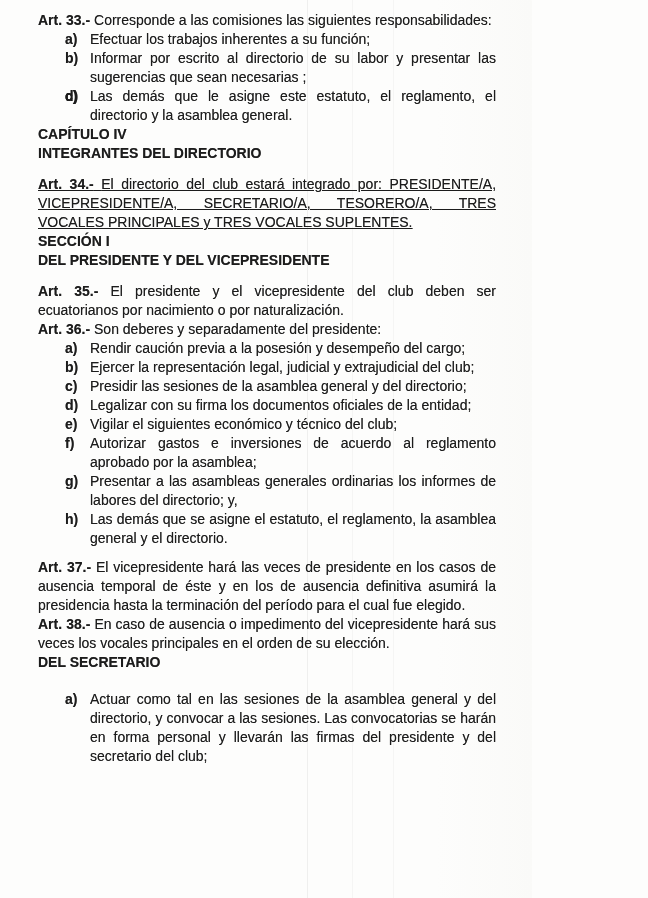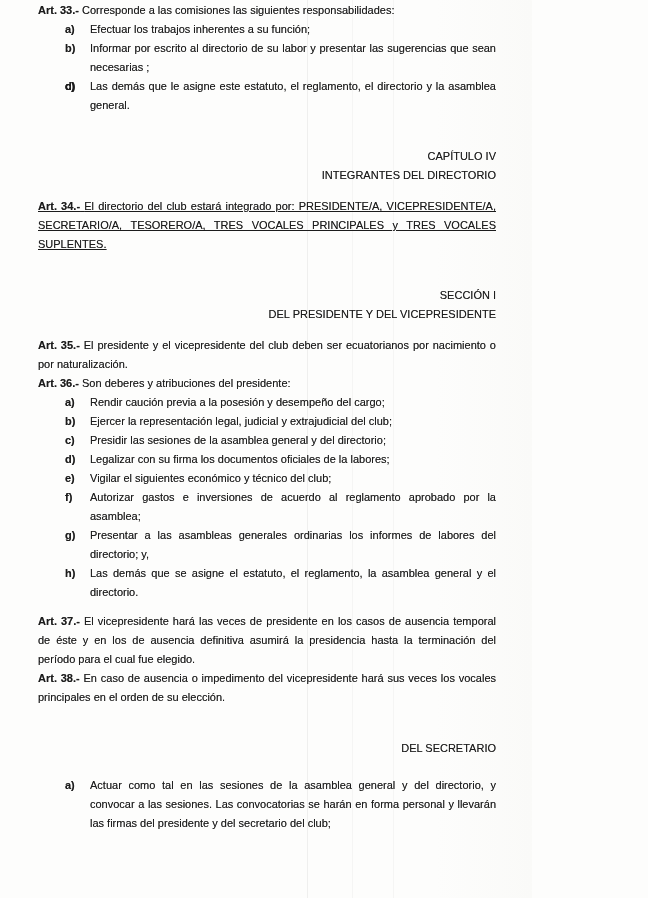--- a/index.html
+++ b/index.html
@@ -8,23 +8,23 @@
     width: 648px;
     height: 898px;
     background: #fdfdfc;
     overflow: hidden;
   }
   .page {
     position: relative;
     width: 532px;
     height: 898px;
     box-sizing: border-box;
-    padding: 1px 36px 0 38px;
+    padding: 11px 36px 0 38px;
     font-family: "Liberation Sans", sans-serif;
-    font-size: 11px;
+    font-size: 14px;
     line-height: 19px;
     color: #1c1c1c;
     text-shadow: 0 0 0.3px rgba(20,20,20,0.55);
     background: linear-gradient(90deg, #fdfdfc 0%, #fdfdfc 82%, #fafaf8 100%);
   }
   .scanline {
     position: absolute;
     top: 0;
     bottom: 0;
     width: 1px;
@@ -42,23 +42,22 @@
     position: relative;
     padding-left: 52px;
     text-align: justify;
   }
   .mk {
     position: absolute;
     left: 27px;
     font-weight: 700;
   }
   .heading {
-    text-align: right;
-    font-weight: 400;
-    margin-top: 32px;
+    text-align: left;
+    font-weight: 700;
   }
   
   .b1  { margin-bottom: 18px; }
   .b2  { margin-bottom: 0; }
   .b3  { margin-bottom: 12px; }
   .b4  { margin-bottom: 2px; text-decoration: underline; }
   .b5  { margin-bottom: 12px; }
   .b6  { margin-bottom: 10px; }
   .b7  { margin-bottom: 13px; }
   .b8  { margin-bottom: 10px; }
@@ -103,38 +102,38 @@
 
   <p class="art b4"><span class="lbl">Art. 34.-</span> <span>El directorio del club estará integrado por: PRESIDENTE/A, VICEPRESIDENTE/A, SECRETARIO/A, TESORERO/A, TRES VOCALES PRINCIPALES y TRES VOCALES SUPLENTES.</span></p>
 
   <div class="heading b5">
     <div>SECCIÓN I</div>
     <div>DEL PRESIDENTE Y DEL VICEPRESIDENTE</div>
   </div>
 
   <p class="art b6"><span class="lbl">Art. 35.-</span> <span>El presidente y el vicepresidente del club deben ser ecuatorianos por nacimiento o por naturalización.</span></p>
 
-  <p class="art b7"><span class="lbl">Art. 36.-</span> <span>Son deberes y atribuciones del presidente:</span></p>
+  <p class="art b7"><span class="lbl">Art. 36.-</span> <span>Son deberes y separadamente del presidente:</span></p>
 
   <div class="list b8">
     <div class="li">
       <span class="mk">a)</span>
       <span class="tx">Rendir caución previa  a la posesión y desempeño del cargo;</span>
     </div>
     <div class="li">
       <span class="mk">b)</span>
       <span class="tx">Ejercer la representación legal, judicial y extrajudicial del club;</span>
     </div>
     <div class="li">
       <span class="mk">c)</span>
       <span class="tx">Presidir las sesiones de la asamblea general y del directorio;</span>
     </div>
     <div class="li">
       <span class="mk">d)</span>
-      <span class="tx">Legalizar con su firma los documentos oficiales de la labores;</span>
+      <span class="tx">Legalizar con su firma los documentos oficiales de la entidad;</span>
     </div>
     <div class="li">
       <span class="mk">e)</span>
       <span class="tx">Vigilar el siguientes económico y técnico del club;</span>
     </div>
     <div class="li">
       <span class="mk">f)</span>
       <span class="tx">Autorizar gastos e inversiones de acuerdo al reglamento aprobado por la asamblea;</span>
     </div>
     <div class="li">

